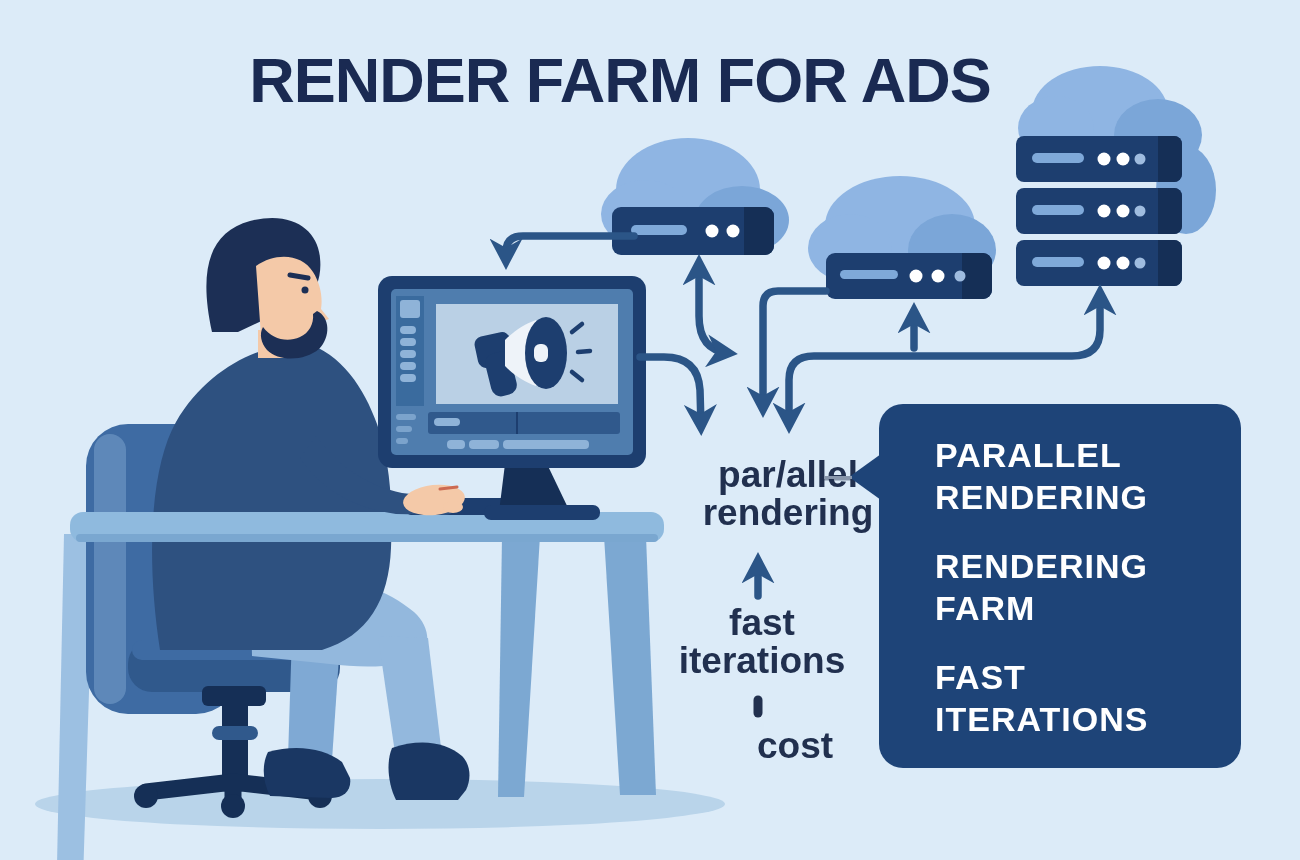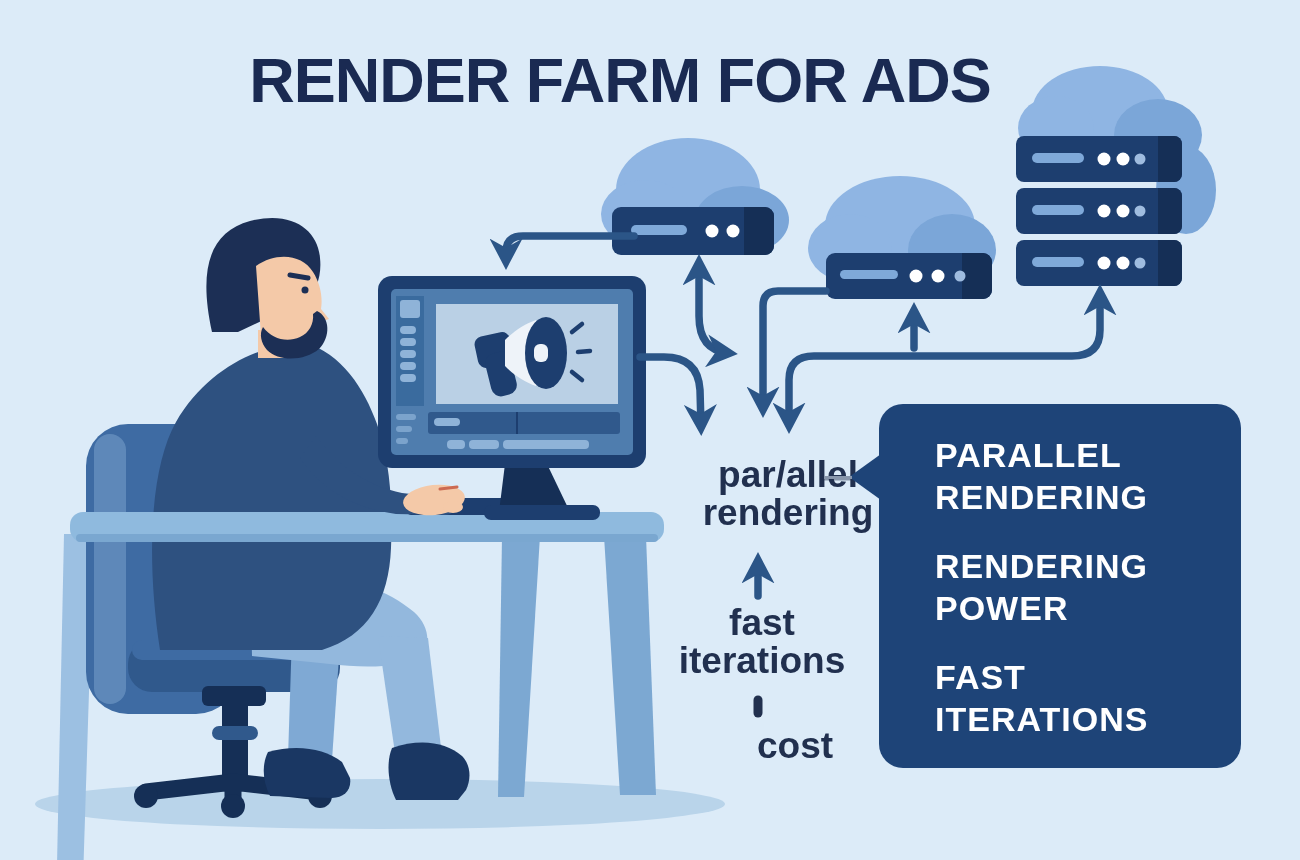--- a/index.html
+++ b/index.html
@@ -269,21 +269,21 @@
 
   <div class="panel">
     <div class="panel-tail"></div>
     <div class="panel-connector"></div>
     <div class="panel-item">
       <span>PARALLEL</span>
       <span>RENDERING</span>
     </div>
     <div class="panel-item">
       <span>RENDERING</span>
-      <span>POWER</span>
+      <span>FARM</span>
     </div>
     <div class="panel-item">
       <span>FAST</span>
       <span>ITERATIONS</span>
     </div>
   </div>
 
 </div>
 
 </body></html>

